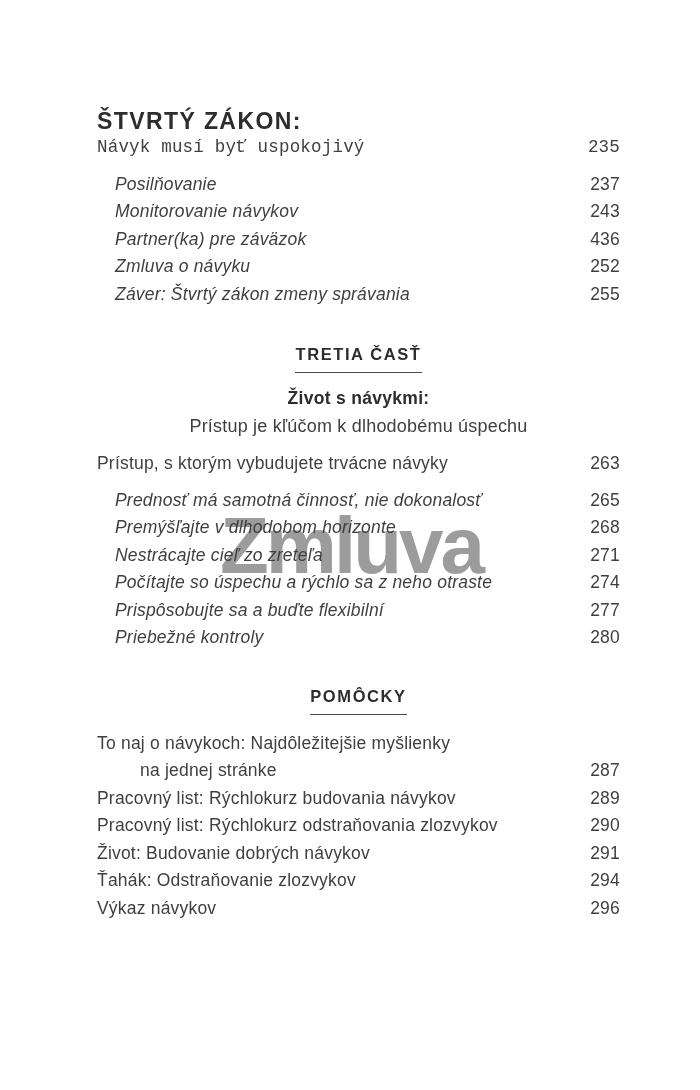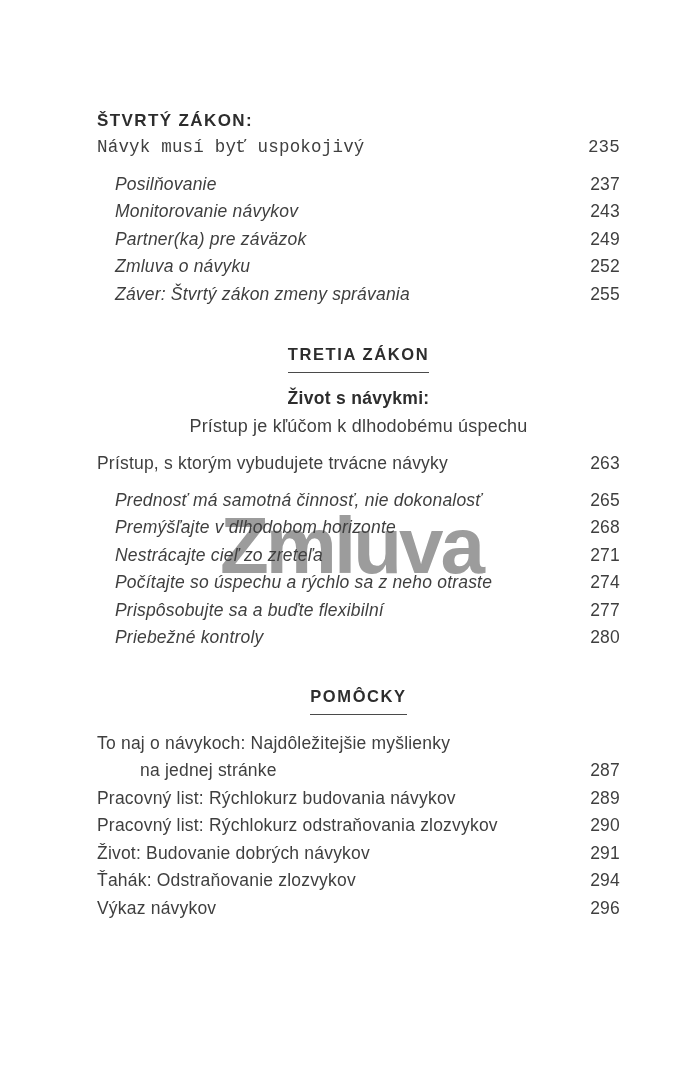--- a/index.html
+++ b/index.html
@@ -23,21 +23,21 @@
     line-height: 1;
     color: #9c9c9c;
     user-select: none;
   }
   .content {
     position: relative;
     z-index: 1;
     padding: 110px 80px 0 97px;
   }
   .law-heading {
-    font-size: 17px;
+    font-size: 23px;
     font-weight: bold;
     letter-spacing: 1.4px;
     line-height: 22px;
     color: #2d2d2d;
     margin: 0;
   }
   .row {
     display: flex;
     justify-content: space-between;
     align-items: baseline;
@@ -102,34 +102,34 @@
       <div class="row">
         <span class="label">Posilňovanie</span>
         <span class="pagenum">237</span>
       </div>
       <div class="row">
         <span class="label">Monitorovanie návykov</span>
         <span class="pagenum">243</span>
       </div>
       <div class="row">
         <span class="label">Partner(ka) pre záväzok</span>
-        <span class="pagenum">249</span>
+        <span class="pagenum">436</span>
       </div>
       <div class="row">
         <span class="label">Zmluva o návyku</span>
         <span class="pagenum">252</span>
       </div>
       <div class="row">
         <span class="label">Záver: Štvrtý zákon zmeny správania</span>
         <span class="pagenum">255</span>
       </div>
     </div>
 
     <div class="part-block">
-      <span class="part-kicker">TRETIA ZÁKON</span>
+      <span class="part-kicker">TRETIA ČASŤ</span>
     </div>
     <div class="part-title">Život s návykmi:</div>
     <div class="part-subtitle">Prístup je kľúčom k dlhodobému úspechu</div>
 
     <div class="row chapter2-row">
       <span class="label">Prístup, s ktorým vybudujete trvácne návyky</span>
       <span class="pagenum">263</span>
     </div>
 
     <div class="sub-list">

